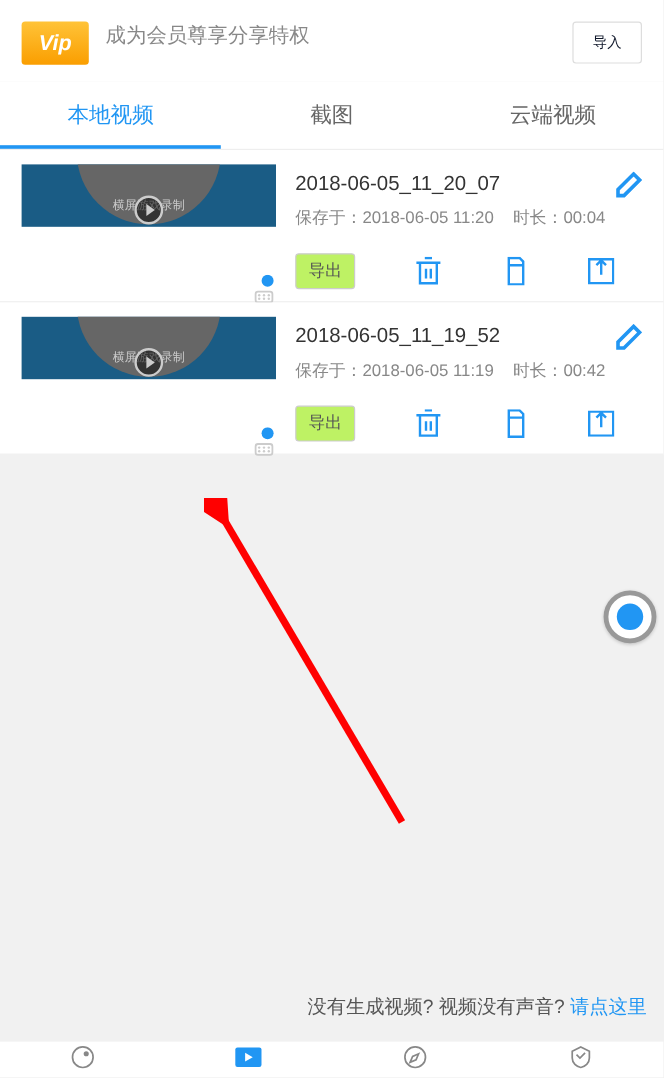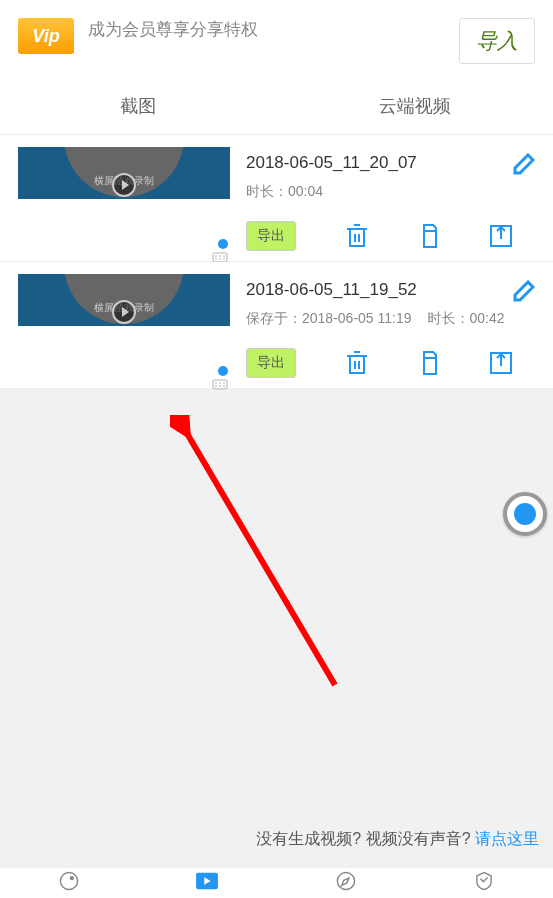--- a/index.html
+++ b/index.html
@@ -29,25 +29,24 @@
       color: #fff;
       font-weight: bold;
       font-style: italic;
       font-size: 18px;
     }
     .header-text { color: #888; font-size: 17px; flex: 1; }
     .import-btn {
       border: 1px solid #ddd;
       background: #fff;
       padding: 8px 16px;
-      font-size: 21px;
-      color: #4d7c0f;
+      font-size: 12px;
+      color: #0f172a;
       border-radius: 3px;
       cursor: pointer;
-      font-style: italic;
     }
     .tabs {
       background: #fff;
       display: flex;
       border-bottom: 1px solid #eee;
     }
     .tab {
       flex: 1;
       text-align: center;
       padding: 16px 0;
@@ -218,20 +217,21 @@
 </head>
 <body>
 
 <div class="header">
   <div class="vip-badge">Vip</div>
   <div class="header-text">成为会员尊享分享特权</div>
   <button class="import-btn">导入</button>
 </div>
 
 <div class="tabs">
+  <div class="tab active">本地视频</div>
   <div class="tab">截图</div>
   <div class="tab">云端视频</div>
 </div>
 
 <div class="video-item">
   <div class="thumb-col">
     <div class="thumb">
       <div class="thumb-circle-bg"></div>
       <div class="thumb-text">横屏游戏录制</div>
       <div class="play-icon"></div>
@@ -243,20 +243,21 @@
         <circle cx="11" cy="17" r="1" fill="#ccc"></circle>
         <circle cx="15" cy="17" r="1" fill="#ccc"></circle>
       <circle cx="7" cy="20" r="1" fill="#ccc"></circle>
         <circle cx="11" cy="20" r="1" fill="#ccc"></circle>
         <circle cx="15" cy="20" r="1" fill="#ccc"></circle>
     </svg>
   </div>
   <div class="video-meta">
     <div class="video-title">2018-06-05_11_20_07</div>
     <div class="video-info">
+      <span>保存于：2018-06-05 11:20</span>
       <span>时长：00:04</span>
     </div>
     <div class="actions">
       <button class="export-btn">导出</button>
       <span class="icon-btn">
         <svg width="22" height="24" viewBox="0 0 22 24" fill="none" stroke="#2196f3" stroke-width="2">
             <path d="M1 5h20M8 1h6M4 5v17h14V5M9 10v8M13 10v8"></path>
           </svg>
       </span>
       <span class="icon-btn">

